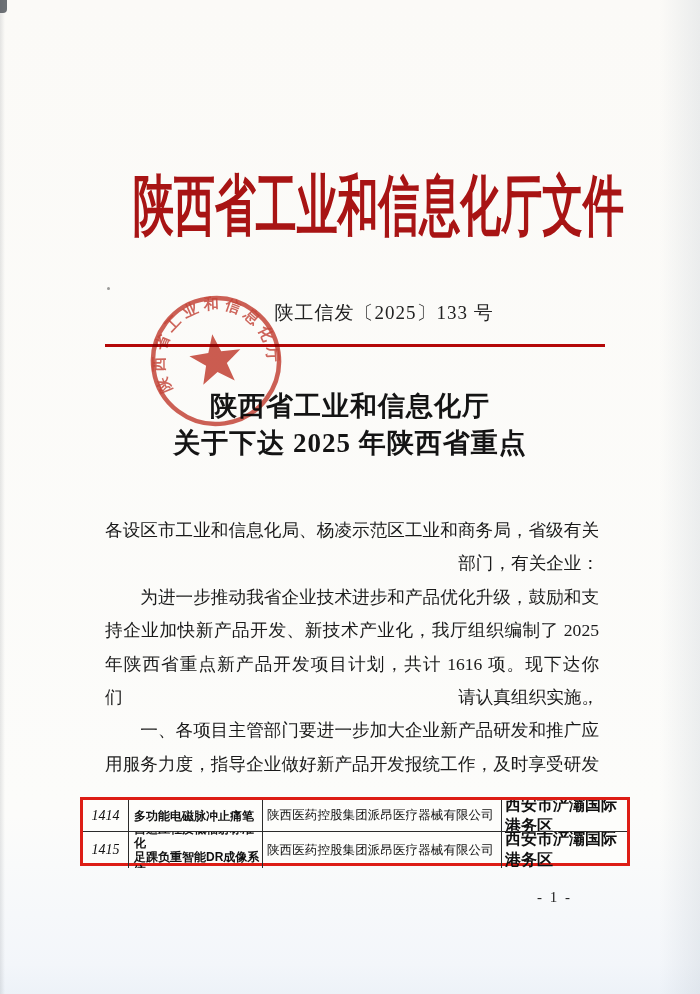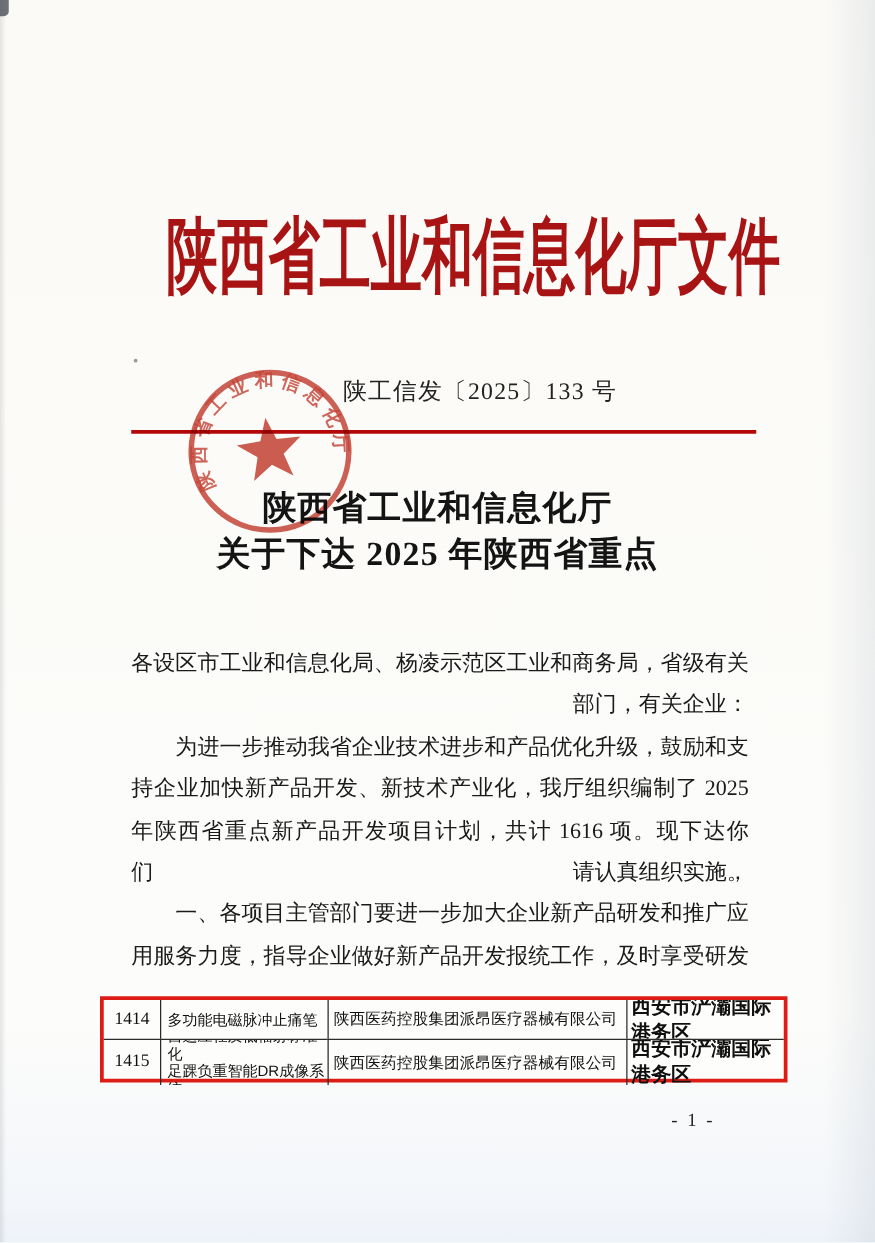--- a/index.html
+++ b/index.html
@@ -45,24 +45,24 @@
   .doc-table{
     position:absolute;left:80px;top:797px;width:550px;height:69px;box-sizing:border-box;
     border:3px solid #dd1d15;background:#fdfdfb;
     display:grid;grid-template-columns:45px 134px 239px 126px;grid-template-rows:31px 37px;
     font-family:"Liberation Sans","DejaVu Sans",sans-serif;z-index:2;
   }
   .doc-table .cell{
     box-sizing:border-box;border-left:1px solid #2b2b2b;border-top:1px solid #2b2b2b;
     display:flex;flex-direction:column;justify-content:center;overflow:hidden;
   }
-  .doc-table .cell.c0{border-left:none;}
+  .doc-table .cell.c0{border-left:none;font-style:italic;}
   .doc-table .cell.r0{border-top:none;}
   .cell-no{align-items:center;font-family:"Liberation Serif","DejaVu Serif",serif;font-size:14px;color:#111;}
-  .cell-product{padding-left:5px;font-weight:normal;font-size:12px;line-height:14px;color:#101010;}
+  .cell-product{padding-left:5px;font-weight:bold;font-size:12px;line-height:14px;color:#101010;}
   .cell-company{padding-left:4px;font-weight:normal;font-size:12.5px;letter-spacing:.1px;color:#101010;}
   .cell-district{padding-left:3px;font-weight:bold;font-size:16px;color:#101010;align-items:flex-end;}
 
   .page-number{
     position:absolute;top:889px;right:128px;font-size:15px;letter-spacing:2px;color:#222;
   }
 </style>
 </head>
 <body>
 

